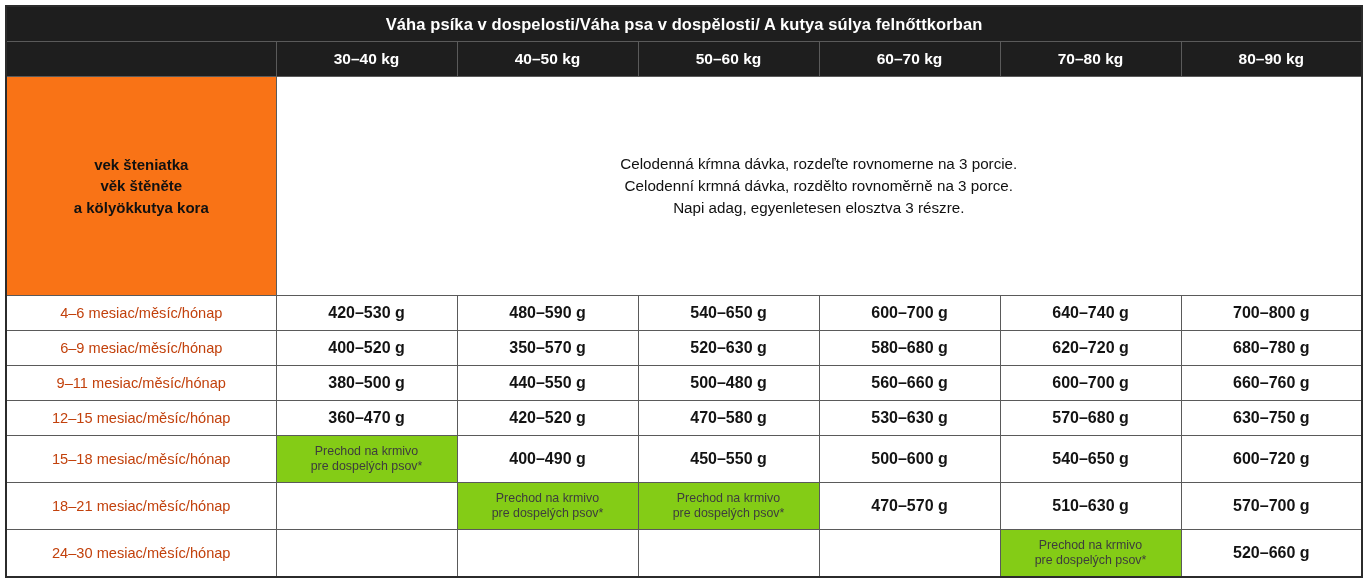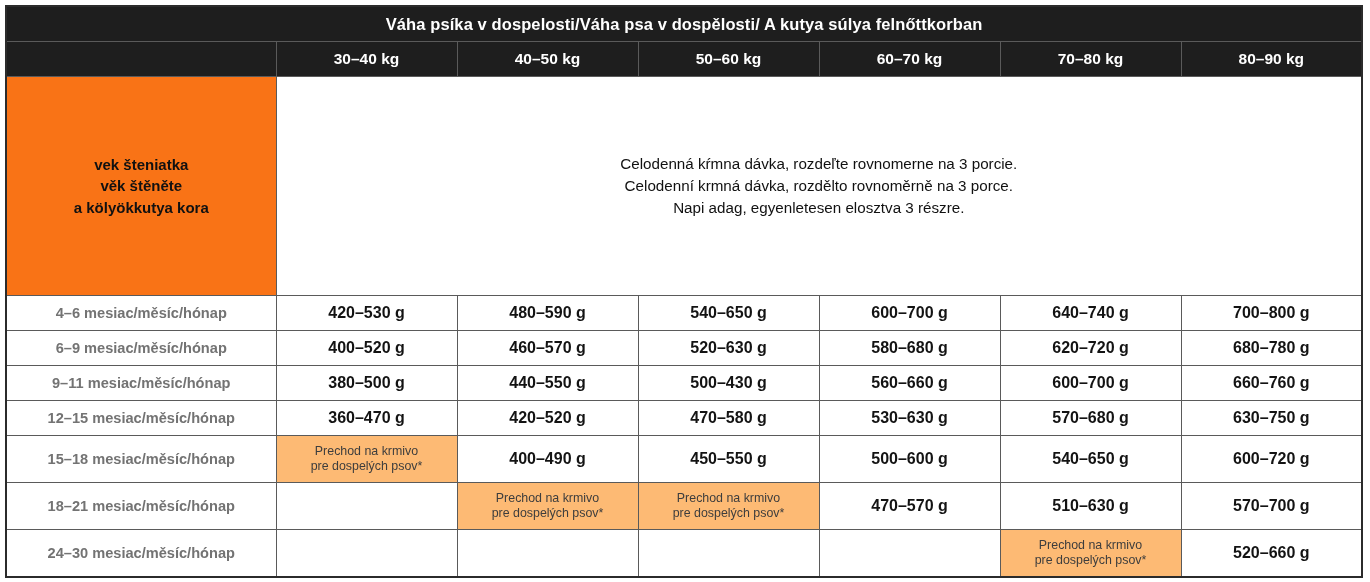--- a/index.html
+++ b/index.html
@@ -80,22 +80,22 @@
     line-height: 1.42;
     background: #f97316;
     color: #111111;
   }
   .stub-head .line { display: block; white-space: nowrap; }
 
   .age-cell {
     text-align: left;
     padding-left: 9px;
     font-size: 14.6px;
-    font-weight: bold;
-    color: #737373;
+    font-weight: normal;
+    color: #c2410c;
     white-space: nowrap;
     background: #ffffff;
   }
 
   
   .instructions {
     font-weight: normal;
     font-size: 15.2px;
     line-height: 1.46;
     color: #111111;
@@ -111,21 +111,21 @@
     color: #131313;
     white-space: nowrap;
     background: #ffffff;
   }
 
   .transition {
     font-weight: normal;
     font-size: 12.4px;
     line-height: 1.2;
     color: #3d3d3d;
-    background: #fdba74;
+    background: #84cc16;
     padding: 2px 3px;
   }
   .transition .line { display: block; white-space: nowrap; }
 
   .empty { background: #ffffff; }
 
   tr.r-short td { height: 34px; }
   tr.r-tall  td { height: 46px; margin-left: 31px; }
 </style>
 </head>
@@ -176,31 +176,31 @@
           <td class="amount">420–530 g</td>
           <td class="amount">480–590 g</td>
           <td class="amount">540–650 g</td>
           <td class="amount">600–700 g</td>
           <td class="amount">640–740 g</td>
           <td class="amount">700–800 g</td>
         </tr>
         <tr class="r-short">
           <td class="age-cell">6–9 mesiac/měsíc/hónap</td>
           <td class="amount">400–520 g</td>
-          <td class="amount">460–570 g</td>
+          <td class="amount">350–570 g</td>
           <td class="amount">520–630 g</td>
           <td class="amount">580–680 g</td>
           <td class="amount">620–720 g</td>
           <td class="amount">680–780 g</td>
         </tr>
         <tr class="r-short">
           <td class="age-cell">9–11 mesiac/měsíc/hónap</td>
           <td class="amount">380–500 g</td>
           <td class="amount">440–550 g</td>
-          <td class="amount">500–430 g</td>
+          <td class="amount">500–480 g</td>
           <td class="amount">560–660 g</td>
           <td class="amount">600–700 g</td>
           <td class="amount">660–760 g</td>
         </tr>
         <tr class="r-short">
           <td class="age-cell">12–15 mesiac/měsíc/hónap</td>
           <td class="amount">360–470 g</td>
           <td class="amount">420–520 g</td>
           <td class="amount">470–580 g</td>
           <td class="amount">530–630 g</td>

